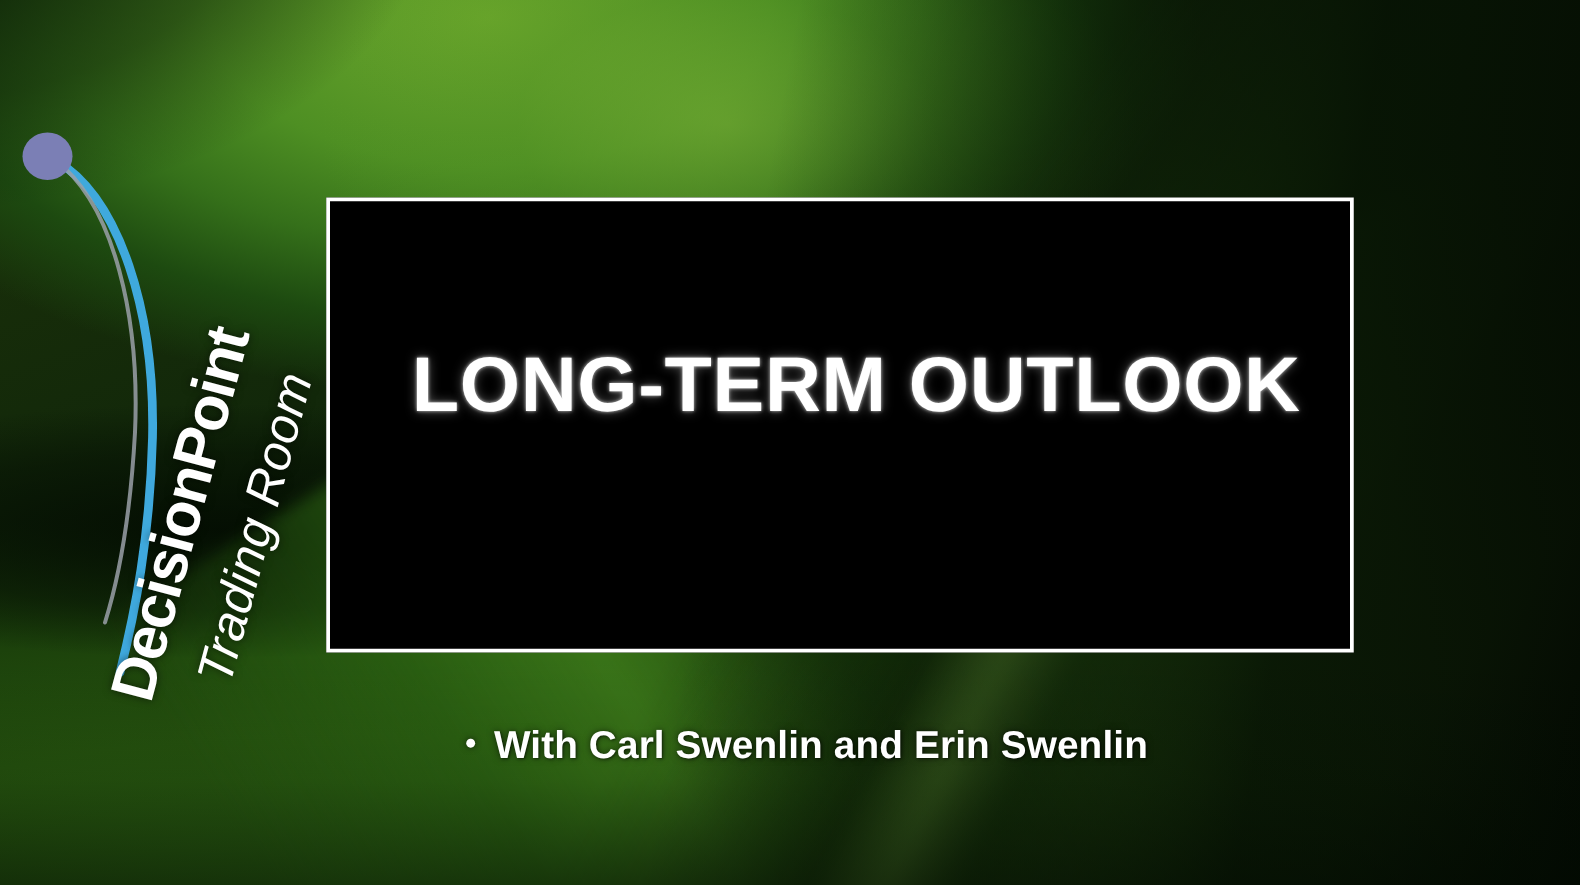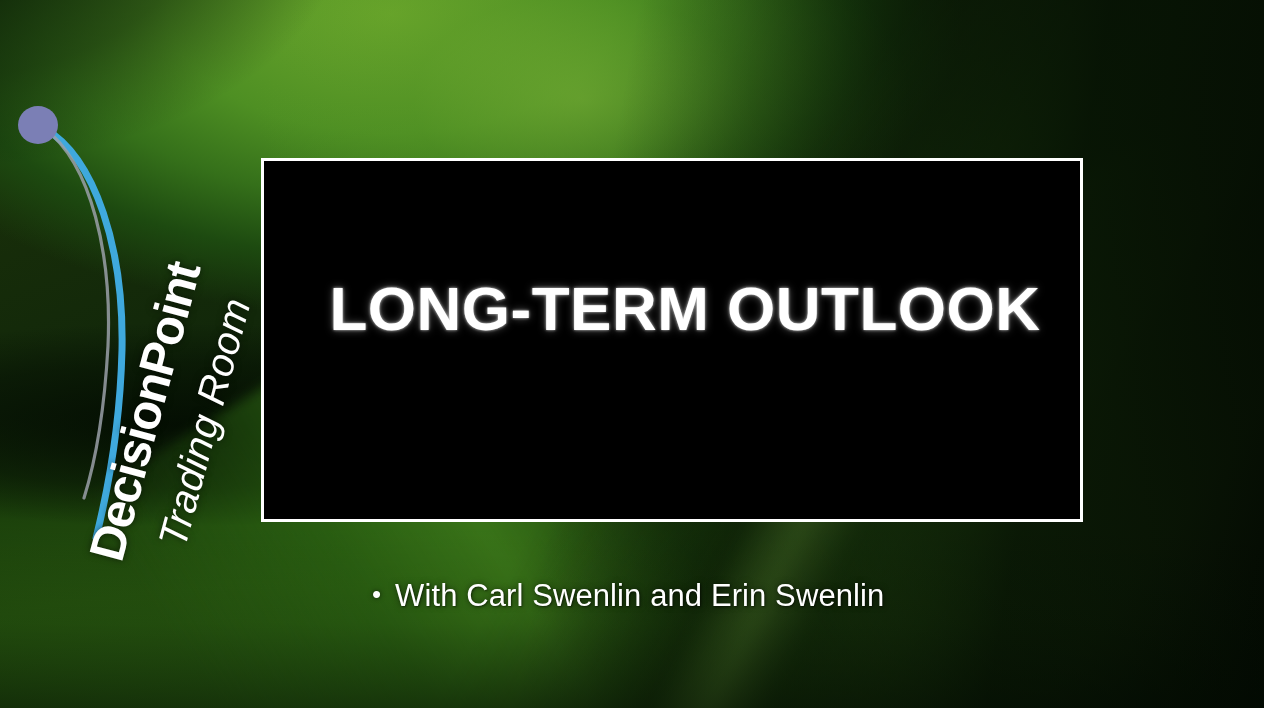--- a/index.html
+++ b/index.html
@@ -254,21 +254,21 @@
   }
   #subtitle .bullet {
     font-size:26px;
     line-height:1;
     margin-right:14px;
     transform:translateY(-3px);
     text-shadow:0 0 5px rgba(0,0,0,0.65);
   }
   #subtitle .sub-text {
     font-size:31px;
-    font-weight:400;
+    font-weight:700;
     letter-spacing:0.1px;
     white-space:nowrap;
     text-shadow:0 0 6px rgba(0,0,0,0.55), 1px 1px 2px rgba(0,0,0,0.45);
   }
 </style>
 </head>
 <body>
 
 <div id="slide">
 

